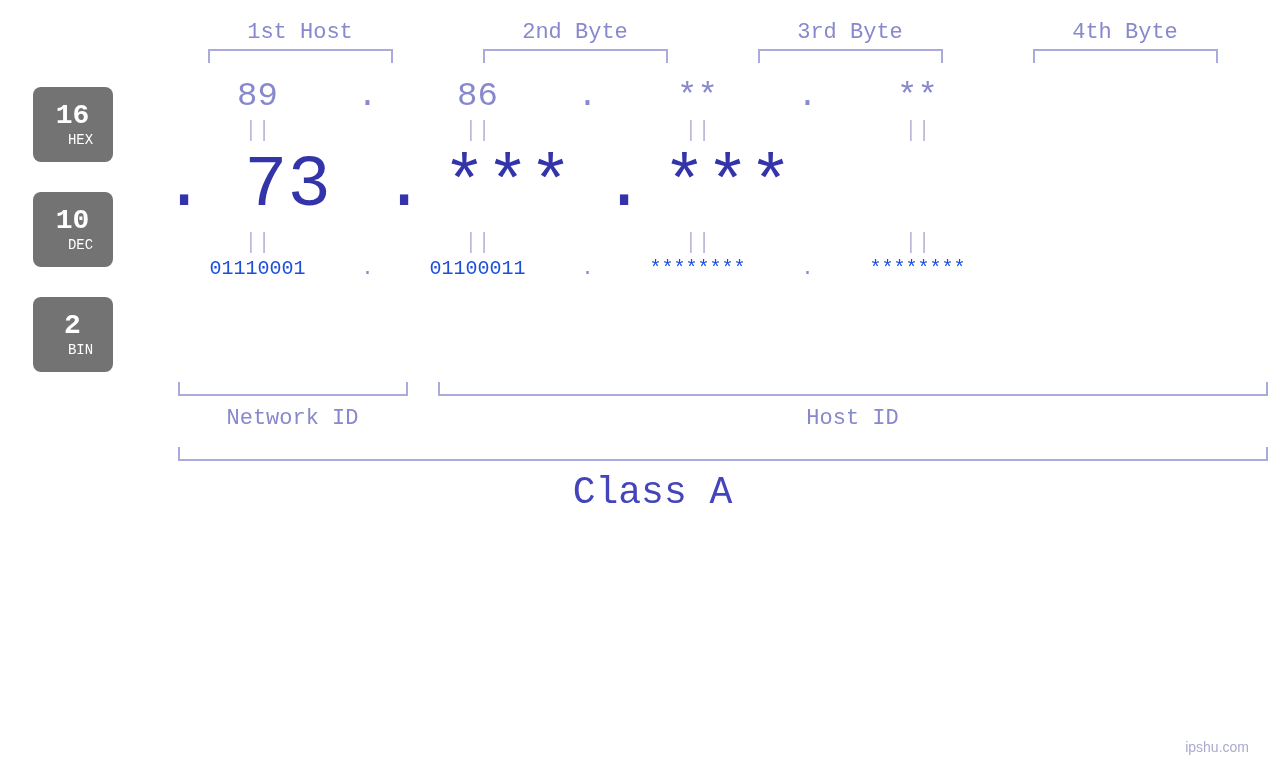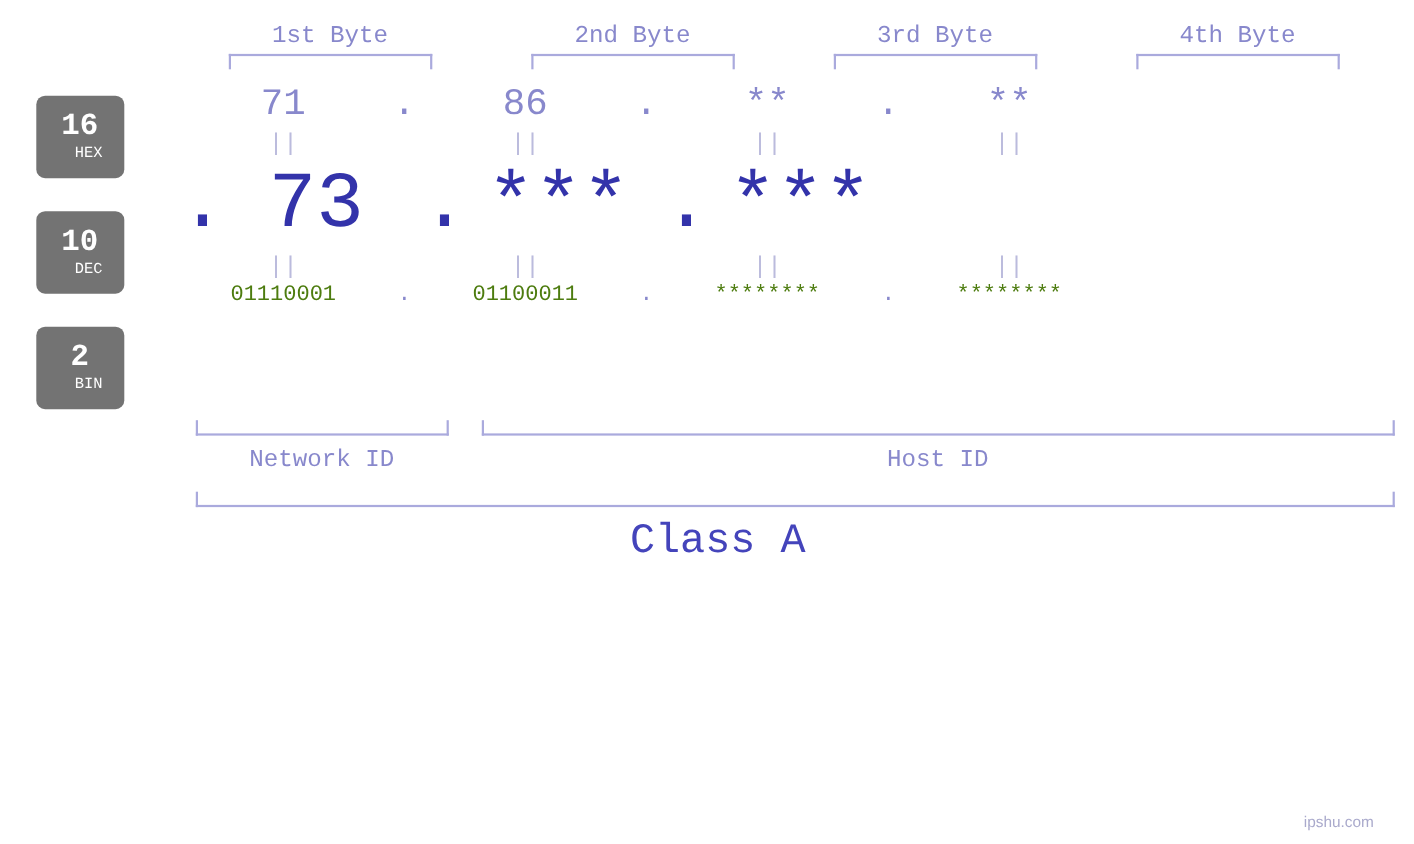--- a/index.html
+++ b/index.html
@@ -134,21 +134,21 @@
     }
     .dec-row .dot-sep {
       font-size: 72px;
       color: #3333aa;
       width: 30px;
       text-align: center;
     }
 
     .bin-row .byte-value {
       font-size: 20px;
-      color: #4d7c0f;
+      color: #1d4ed8;
       width: 190px;
     }
     .bin-row .dot-sep {
       font-size: 20px;
       color: #8888cc;
       width: 30px;
       text-align: center;
     }
 
     .equals-row {
@@ -166,21 +166,21 @@
     .equals-spacer {
       width: 30px;
     }
   </style>
 </head>
 <body>
 
 <div class="main-container">
 
   <div class="byte-headers">
-    <div class="byte-header">1st Byte</div>
+    <div class="byte-header">1st Host</div>
     <div class="byte-header">2nd Byte</div>
     <div class="byte-header">3rd Byte</div>
     <div class="byte-header">4th Byte</div>
   </div>
 
   <div class="bracket-row">
     <div class="bracket"></div>
     <div class="bracket"></div>
     <div class="bracket"></div>
     <div class="bracket"></div>
@@ -199,21 +199,21 @@
       </div>
       <div class="base-badge">
         <span class="num">2</span>
         <span class="lbl">BIN</span>
       </div>
     </div>
 
     <div class="rows-with-dots" style="margin-left:20px;">
 
       <div class="ip-row hex-row">
-        <span class="byte-value">71</span>
+        <span class="byte-value">89</span>
         <span class="dot-sep">.</span>
         <span class="byte-value">86</span>
         <span class="dot-sep">.</span>
         <span class="byte-value">**</span>
         <span class="dot-sep">.</span>
         <span class="byte-value">**</span>
       </div>
 
       <div class="equals-row">
         <span class="equals-item">||</span>

